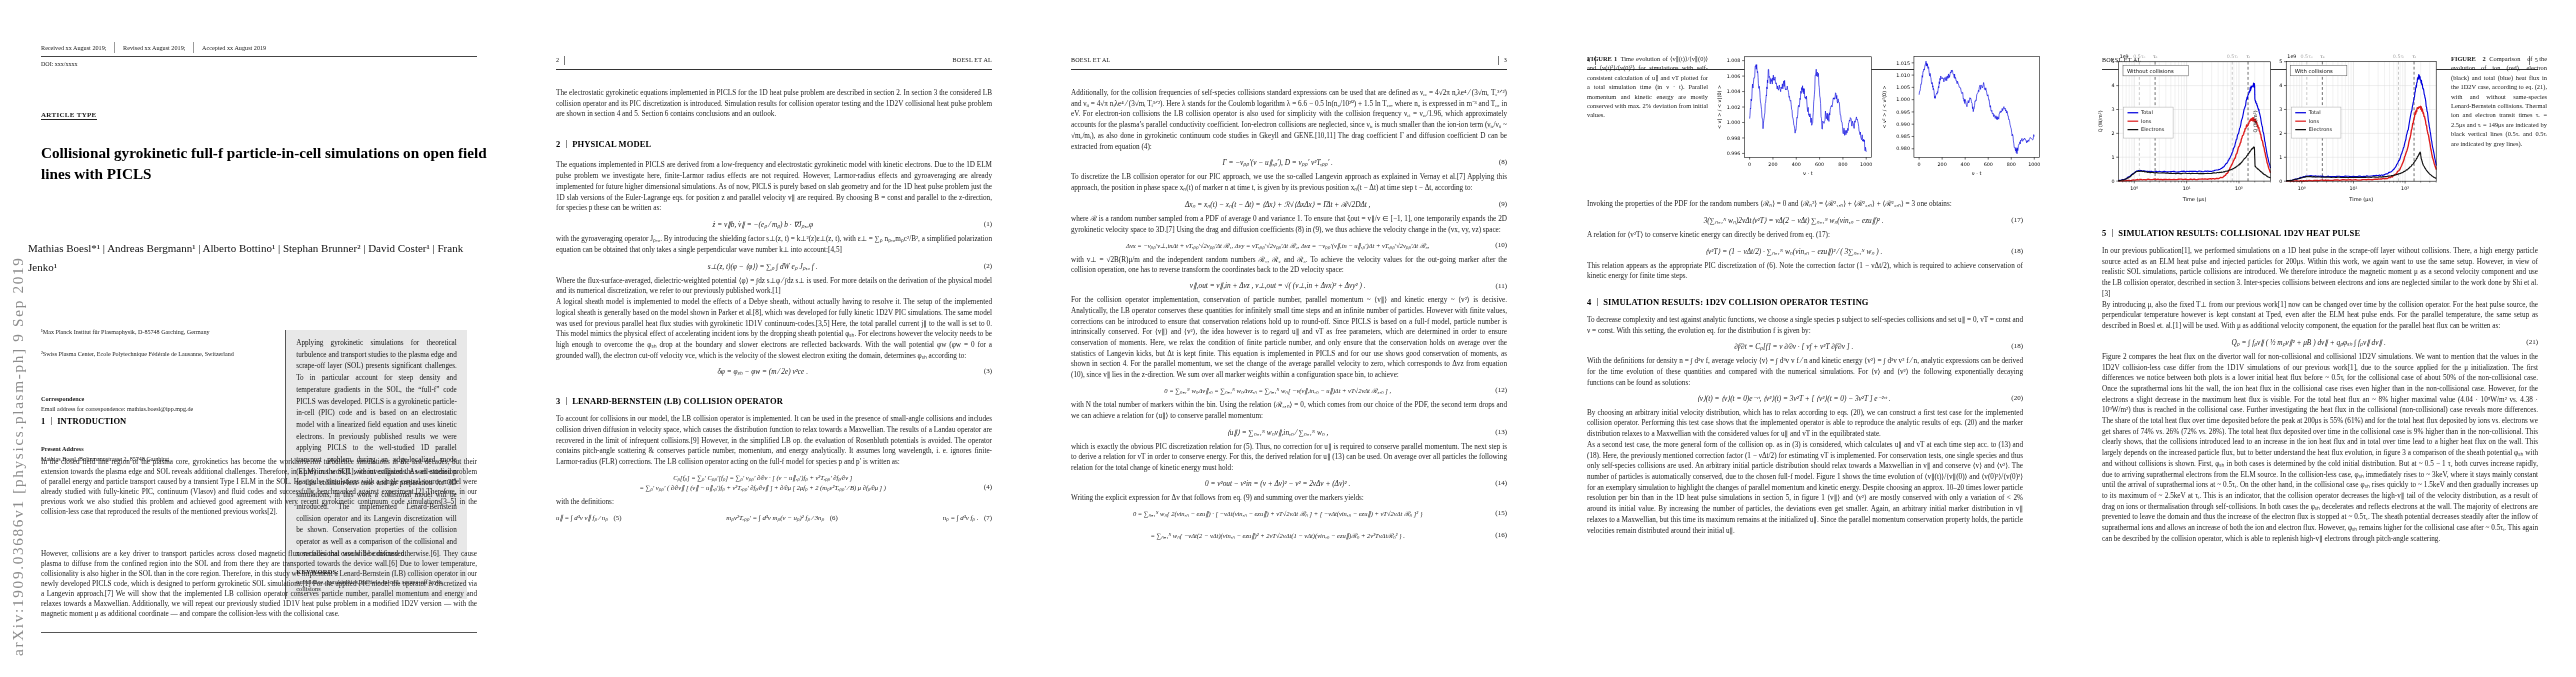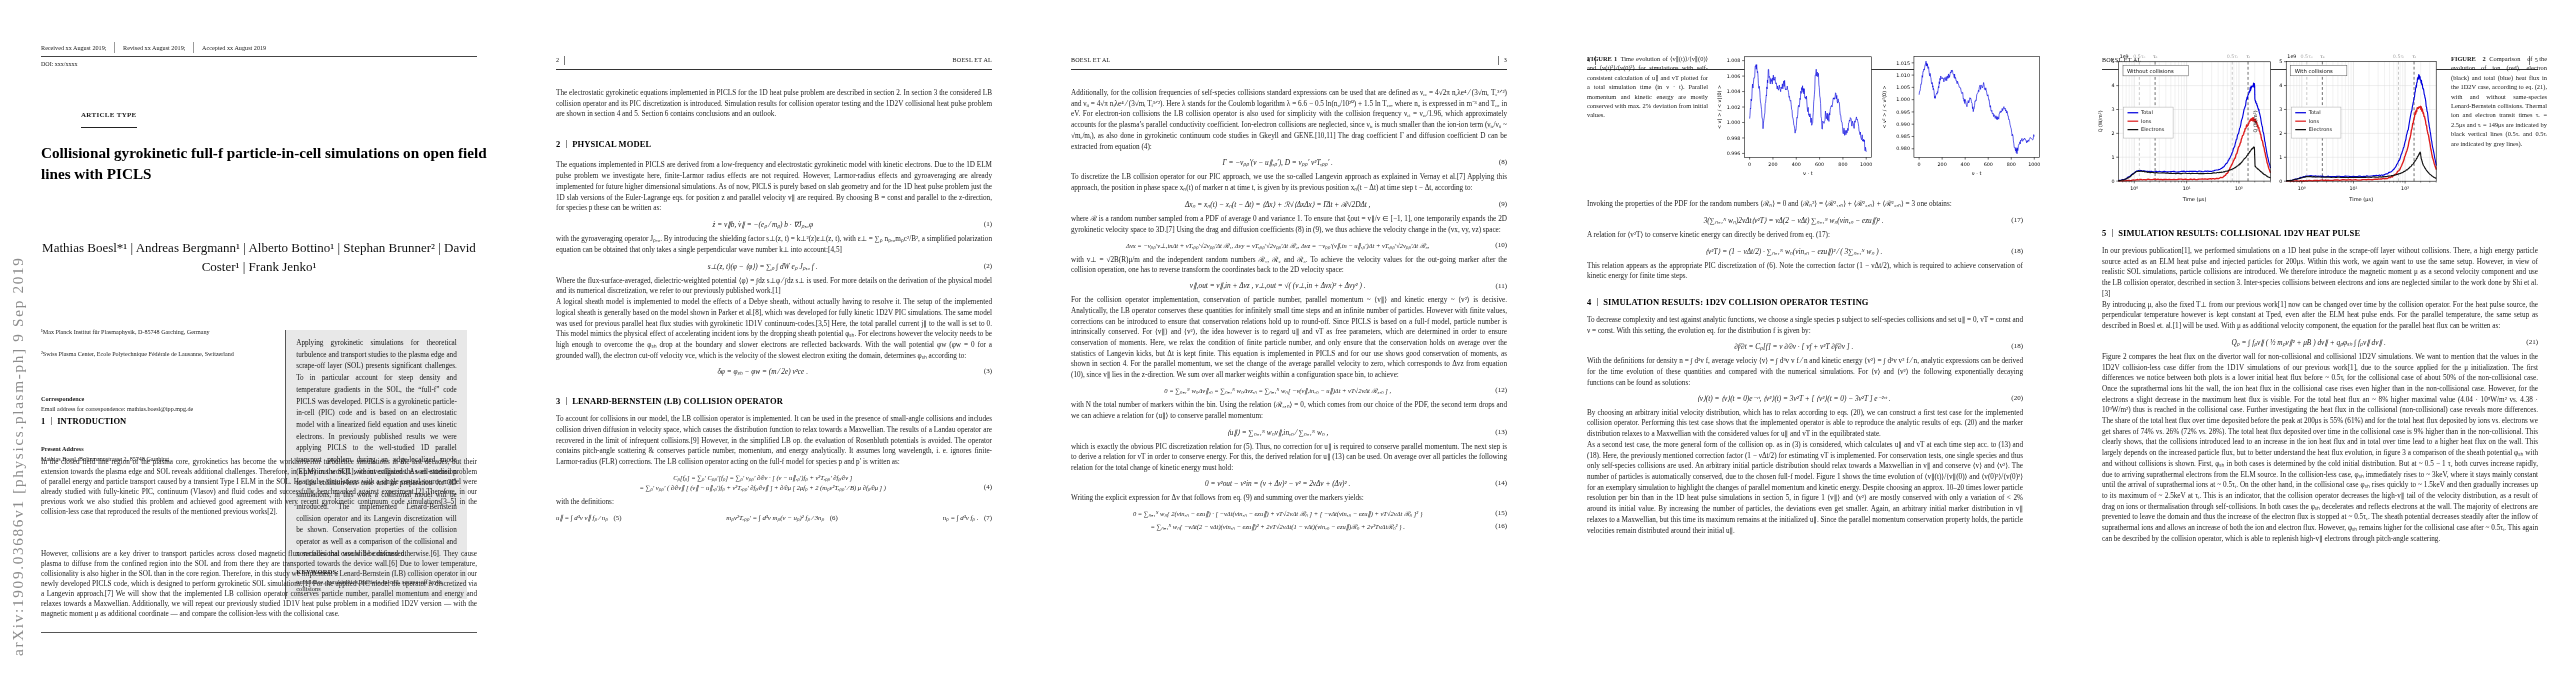--- a/index.html
+++ b/index.html
@@ -10,24 +10,24 @@
   
   .arxiv{position:absolute;left:9px;top:656px;transform:rotate(-90deg);transform-origin:0 0;
          white-space:nowrap;font-size:15.2px;letter-spacing:1.7px;color:#8d8d8d;}
   .topbar{position:absolute;left:41px;width:436px;top:42px;display:flex;align-items:center;
           font-size:6.2px;color:#222;}
   .topbar .cell{padding-right:8px;}
   .vdiv{width:0.6px;height:11.3px;background:#9a9a9a;margin-right:8px;}
   .toprule{position:absolute;left:41px;width:436px;top:56px;border-top:0.7px solid #444;}
   .doi{position:absolute;left:41px;top:61px;font-size:6px;color:#222;}
   .arttype{position:absolute;left:41px;top:111px;font-size:7px;font-weight:bold;letter-spacing:0.3px;
-           border-bottom:0.9px solid #222;padding-bottom:8px;margin-left:40px;}
+           border-bottom:0.9px solid #222;padding-bottom:0;}
   .title{position:absolute;left:41px;top:142px;width:446px;font-size:15.2px;font-weight:bold;
          line-height:21.4px;color:#000;}
-  .authors{position:absolute;left:41px;top:239px;width:436px;font-size:13px;line-height:18.6px;color:#111;text-align:center;}
+  .authors{position:absolute;left:28px;top:239px;width:436px;font-size:11px;line-height:18.6px;color:#111;}
   .p1col{position:absolute;left:41px;width:226px;font-size:6.1px;line-height:8.5px;color:#222;}
   .p1lab{font-weight:bold;font-size:6.2px;}
   .absbox{position:absolute;left:285px;top:330px;width:182px;box-sizing:border-box;
           background:#e8e8e8;border-left:0.7px solid #555;padding:8px 10.2px 6.8px 10.2px;}
   .abstext{font-size:7.2px;line-height:11.7px;text-align:justify;color:#141414;}
   .kwlab{font-weight:bold;font-size:6.5px;margin-top:8px;letter-spacing:0.2px;}
   .kwtext{font-size:6.4px;margin-top:2.8px;color:#222;}
   .sech{display:flex;align-items:center;font-size:8.5px;font-weight:bold;color:#000;letter-spacing:0.1px;}
   .shbar{width:0.6px;height:8px;background:#8a8a8a;margin:0 5.6px;}
   .p{font-size:7.2px;line-height:10.7px;text-align:justify;color:#1b1b1b;}
@@ -191,21 +191,21 @@
     <div class="eq">
         <span class="eq-body">⟨u∥⟩ = ∑ₙ₌₁ᴺ wₙv∥,in,ₙ ⁄ ∑ₙ₌₁ᴺ wₙ ,</span>
         <span class="eq-num">(13)</span>
       </div>
     <div class="p">which is exactly the obvious PIC discretization relation for (5). Thus, no correction for u∥ is required to conserve parallel momentum. The next step is to derive a relation for vT in order to conserve energy. For this, the derived relation for u∥ (13) can be used. On average over all particles the following relation for the total change of kinetic energy must hold:</div>
     <div class="eq">
         <span class="eq-body">0 = v²out − v²in = (v + Δv)² − v² = 2vΔv + (Δv)² .</span>
         <span class="eq-num">(14)</span>
       </div>
     <div class="p">Writing the explicit expression for Δv that follows from eq. (9) and summing over the markers yields:</div>
-    <div class="eq small" style="margin-bottom:4px">
+    <div class="eq small" style="margin-bottom:13px">
         <span class="eq-body">0 = ∑ₙ₌₁ᴺ wₙ{ 2(vin,ₙ − ezu∥) · [ −νΔt(vin,ₙ − ezu∥) + vT√2νΔt ℛₙ ] + [ −νΔt(vin,ₙ − ezu∥) + vT√2νΔt ℛₙ ]² }</span>
         <span class="eq-num">(15)</span>
       </div>
     <div class="eq small" style="margin-top:1.1px">
         <span class="eq-body">= ∑ₙ₌₁ᴺ wₙ{ −νΔt(2 − νΔt)(vin,ₙ − ezu∥)² + 2vT√2νΔt(1 − νΔt)(vin,ₙ − ezu∥)ℛₙ + 2v²TνΔtℛₙ² } .</span>
         <span class="eq-num">(16)</span>
       </div>
   </div>
 </div>
 

